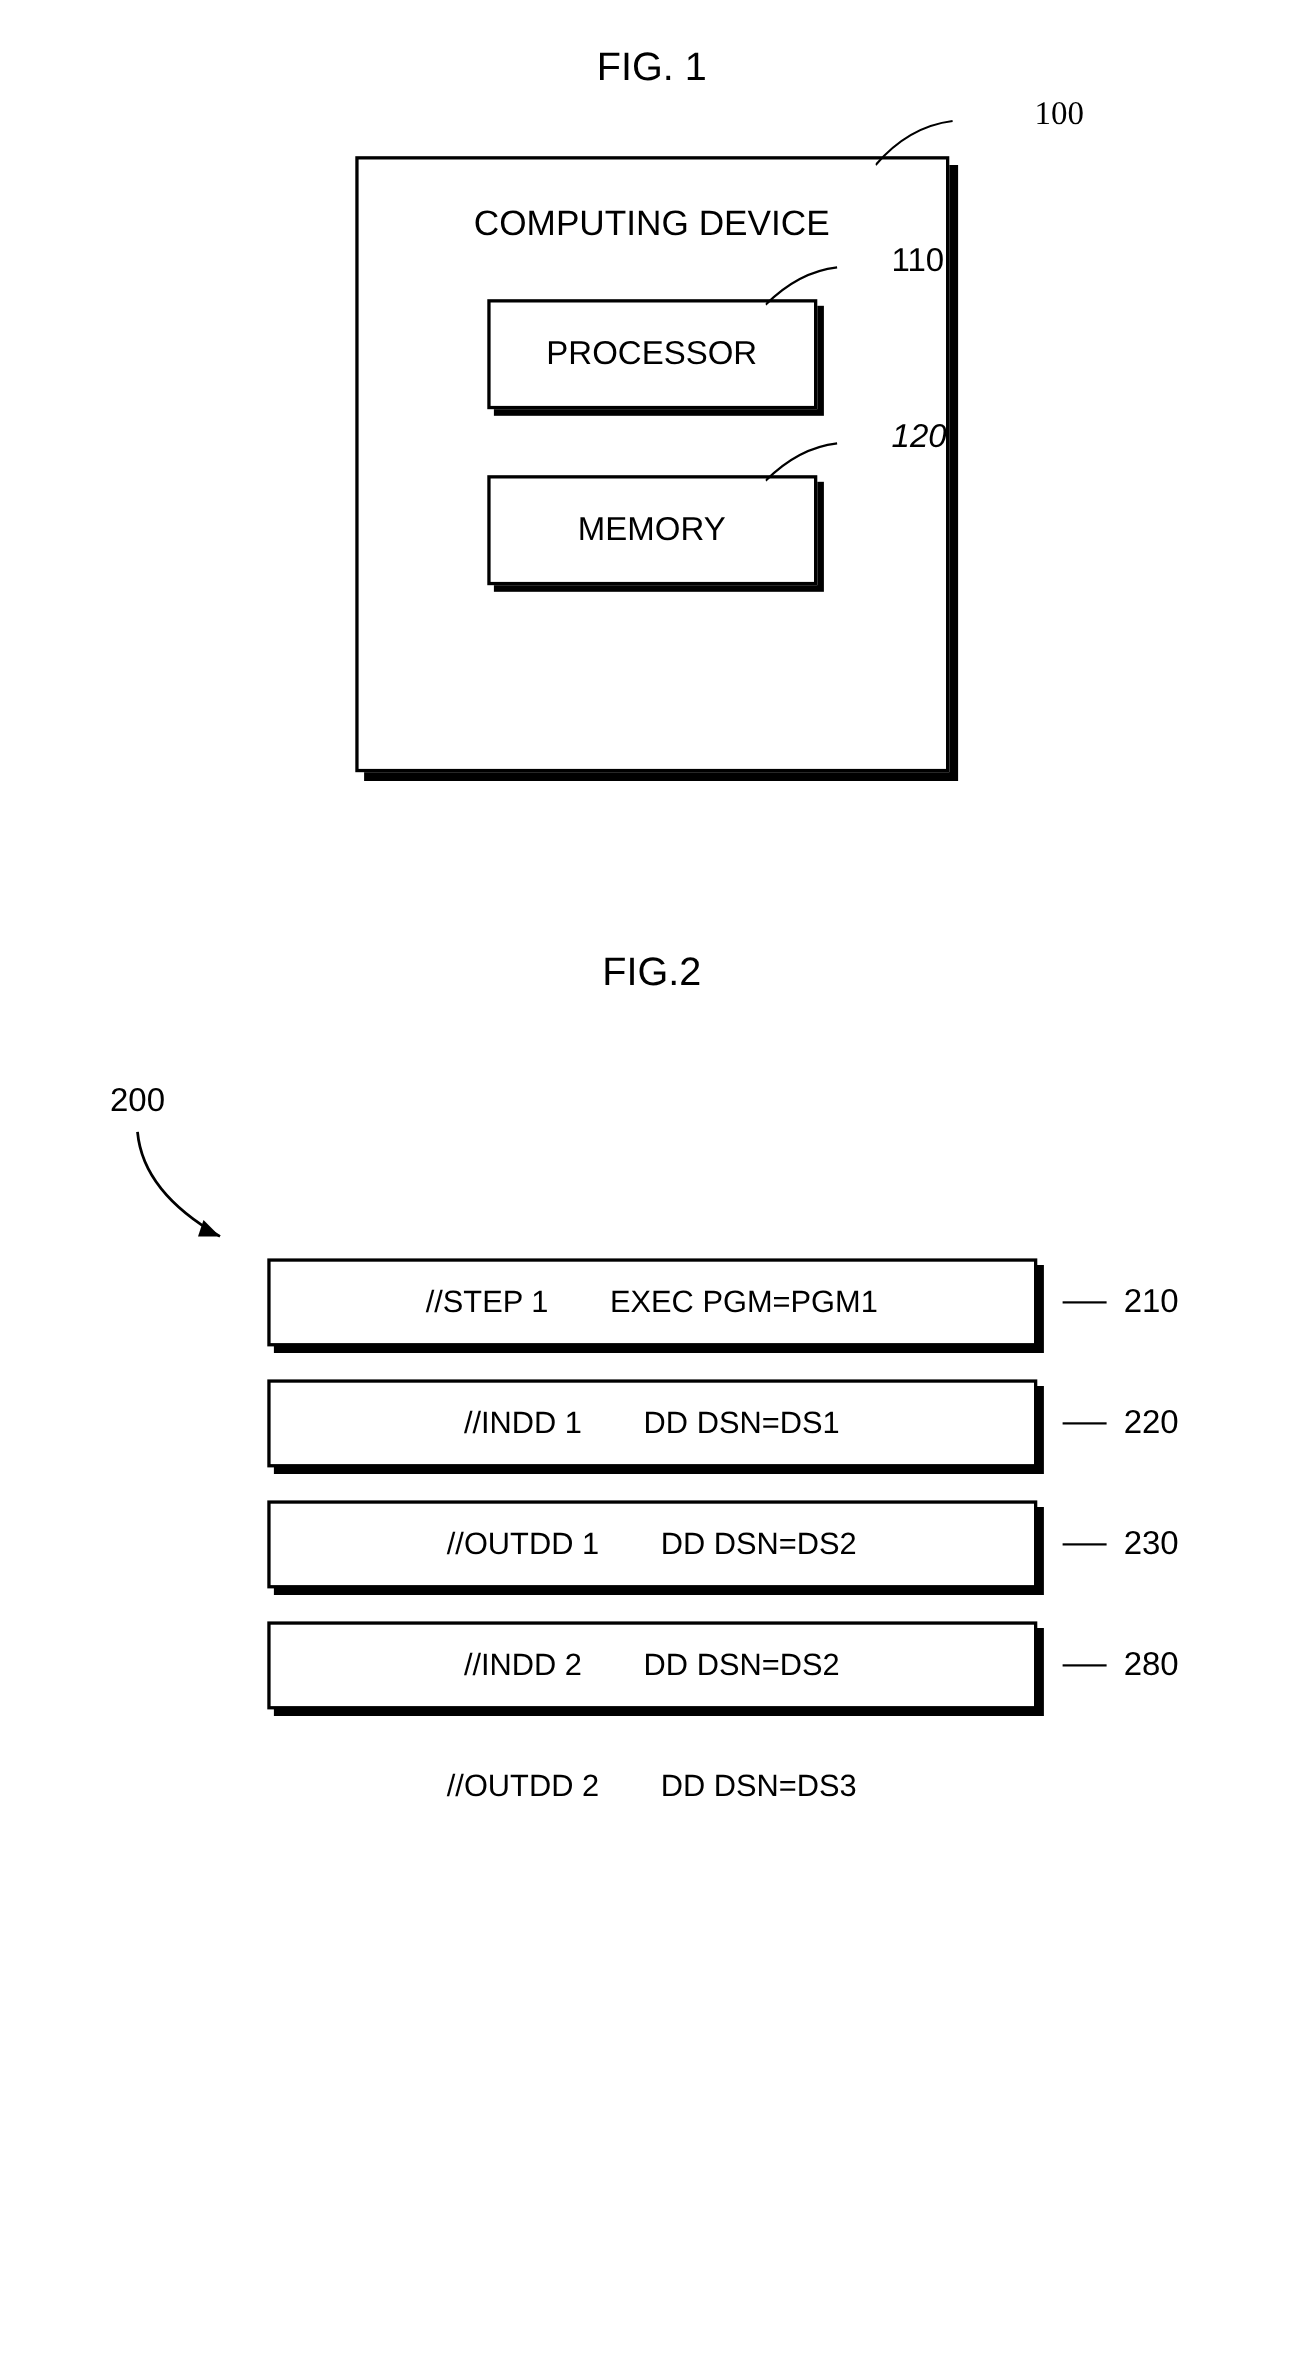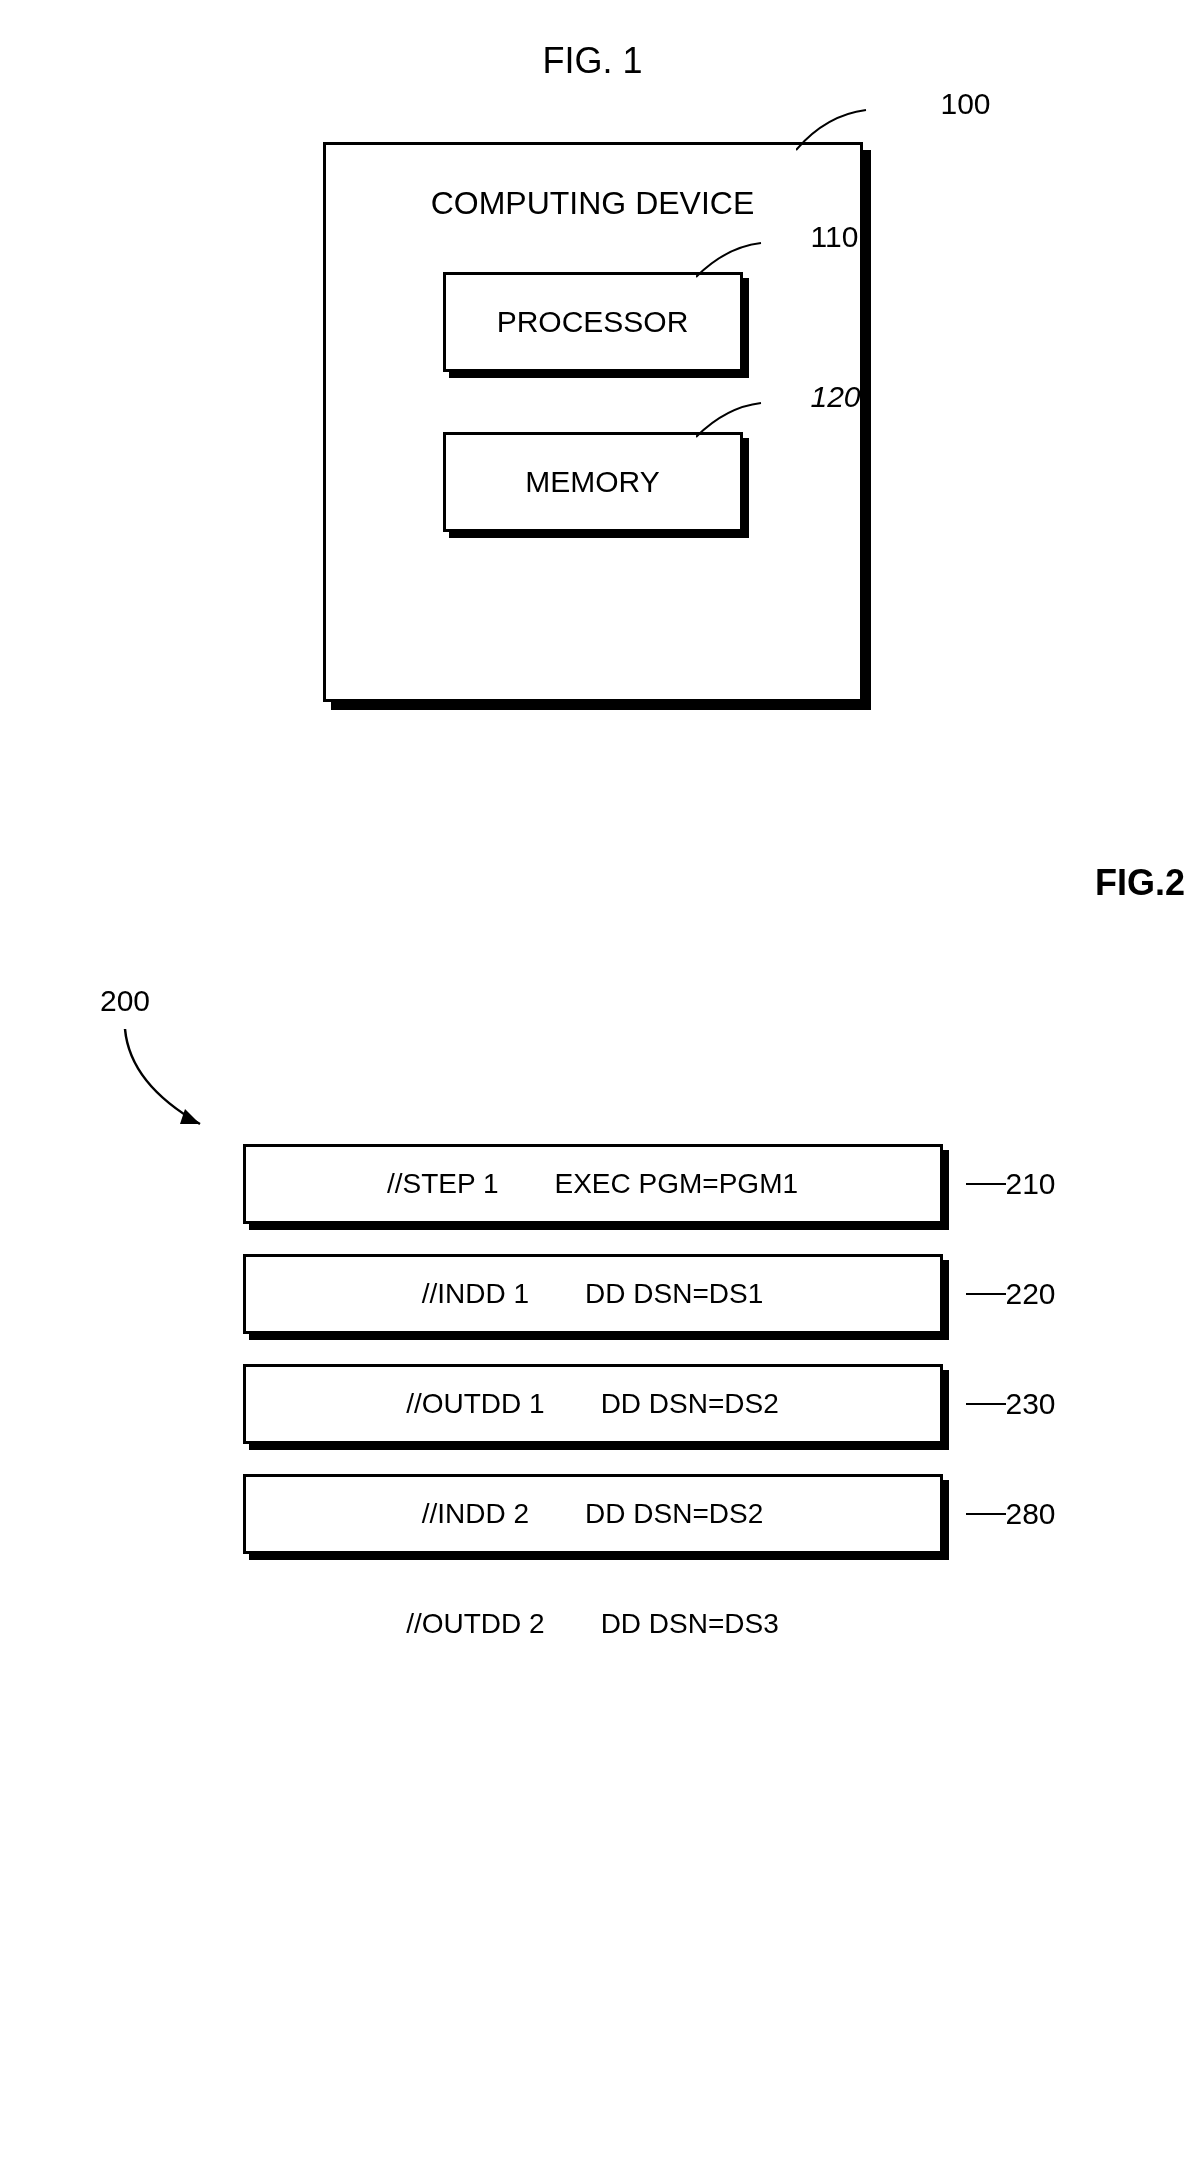--- a/index.html
+++ b/index.html
@@ -53,24 +53,23 @@
     .ref-label {
       position: absolute;
       font-size: 30px;
     }
     
     .fig2-wrap {
       width: 100%;
       position: relative;
     }
     .fig2-title {
-      text-align: right;
+      text-align: center;
       font-size: 36px;
       margin-bottom: 80px;
-      font-weight: bold;
     }
     .fig2-arrow-area {
       position: relative;
       height: 120px;
       margin-bottom: 40px;
     }
     .row {
       width: 700px;
       height: 80px;
       margin: 0 auto 30px auto;
@@ -95,21 +94,21 @@
       display: flex;
       gap: 56px;
     }
     .side-label {
       position: absolute;
       left: 720px;
       top: 50%;
       transform: translateY(-50%);
       display: flex;
       align-items: center;
-      gap: 0;
+      gap: 16px;
       font-size: 30px;
     }
     .side-label .dash {
       width: 40px;
       height: 2px;
       background: #000;
     }
     
     .svg-arrow {
       position: absolute;
@@ -120,21 +119,21 @@
 
 <div class="fig-title">FIG. 1</div>
 
 <div class="fig1-wrap">
   <div class="big-box">
     <div class="big-box-title">COMPUTING DEVICE</div>
 
     <svg class="svg-arrow" style="left:470px; top:-40px;" width="140" height="50">
       <path d="M0,45 Q30,10 70,5" stroke="#000" stroke-width="2" fill="none"></path>
     </svg>
-    <div class="ref-label" style="left:615px; top:-58px;">100</div>
+    <div class="ref-label" style="left:615px; top:-58px;font-family:Liberation Serif, serif;">100</div>
 
     <div class="inner-box">
       <span>PROCESSOR</span>
       <svg class="svg-arrow" style="left:250px; top:-36px;" width="110" height="40">
         <path d="M0,38 Q30,8 65,4" stroke="#000" stroke-width="2" fill="none"></path>
       </svg>
       <div class="ref-label" style="left:365px; top:-55px;">110</div>
     </div>
 
     <div class="inner-box">

